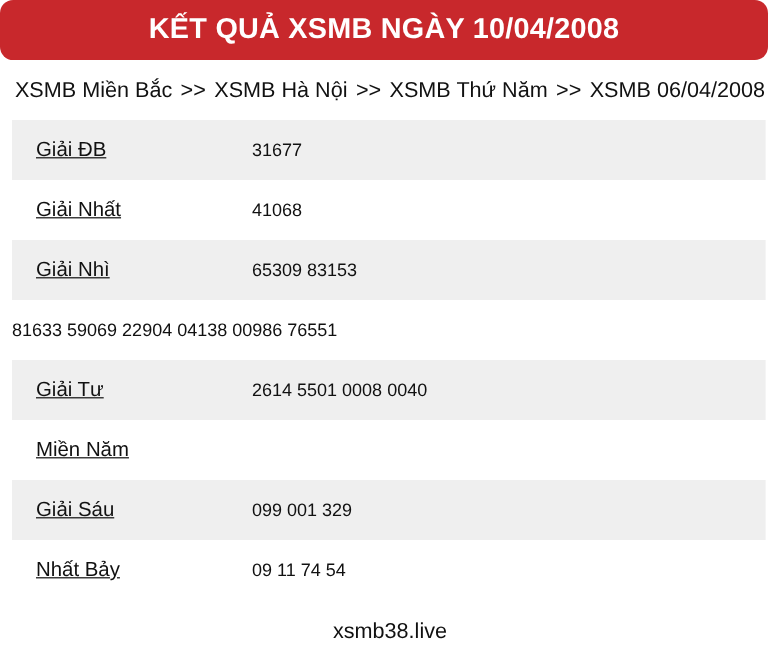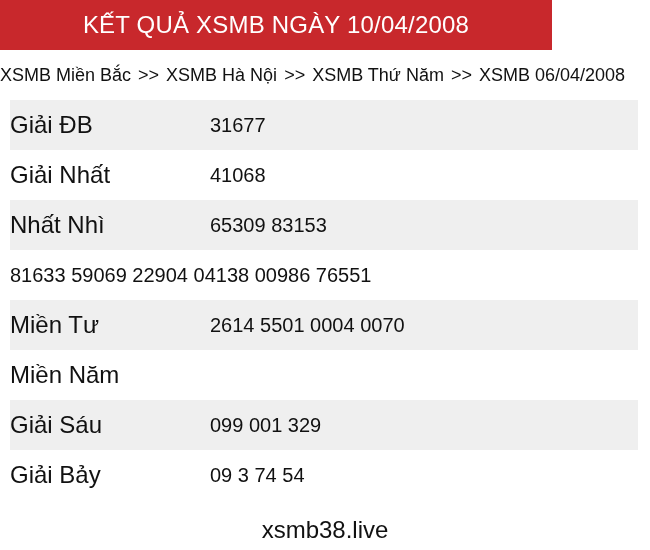--- a/index.html
+++ b/index.html
@@ -6,66 +6,69 @@
   html, body {
     width: 650px; height: 550px;
     background: #ffffff;
     font-family: "Liberation Sans", sans-serif;
     color: #111111;
     overflow: hidden;
   }
   .page { width: 650px; height: 550px; position: relative; }
 
   .header {
-    width: 552px; height: 50px;
+    width: 640px; height: 50px;
     background: #c8282c;
     color: #ffffff;
     text-align: center;
     line-height: 50px;
     font-size: 24px;
-    font-weight: normal;
+    font-weight: bold;
     letter-spacing: 0.2px;
+    border-radius: 11px;
   }
 
   .breadcrumb {
     height: 50px;
     display: flex;
     align-items: center;
-    justify-content: flex-start;
+    justify-content: center;
     font-size: 18px;
     color: #111111;
     white-space: nowrap;
   }
   .breadcrumb .sep { margin: 0 7px; }
   .breadcrumb .crumb { cursor: pointer; }
 
   .results {
     margin: 0 12px 0 10px;
   }
   .row {
     height: 50px;
     display: flex;
     align-items: center;
   }
   .row:nth-child(odd) { background: #efefef; }
   .row:nth-child(even) { background: #ffffff; }
   .row-label {
     width: 200px;
-    font-size: 24px;
+    padding-left: 20px;
+    font-size: 17px;
     flex: 0 0 auto;
+    text-decoration: underline;
   }
   .row-numbers {
-    font-size: 20px;
+    font-size: 15px;
     white-space: nowrap;
   }
 
   .footer {
     margin-top: 16px;
     text-align: center;
-    font-size: 24px;
+    font-size: 18px;
     color: #111111;
   }
   .footer .site { cursor: pointer; }
 </style>
 </head>
 <body>
 
 <div class="page">
 
   <div class="header">KẾT QUẢ XSMB NGÀY 10/04/2008</div>
@@ -83,40 +86,40 @@
   <div class="results">
     <div class="row">
       <span class="row-label">Giải ĐB</span>
       <span class="row-numbers">31677</span>
     </div>
     <div class="row">
       <span class="row-label">Giải Nhất</span>
       <span class="row-numbers">41068</span>
     </div>
     <div class="row">
-      <span class="row-label">Nhất Nhì</span>
+      <span class="row-label">Giải Nhì</span>
       <span class="row-numbers">65309 83153</span>
     </div>
     <div class="row">
       <span class="row-numbers">81633 59069 22904 04138 00986 76551</span>
     </div>
     <div class="row">
-      <span class="row-label">Miền Tư</span>
-      <span class="row-numbers">2614 5501 0004 0070</span>
+      <span class="row-label">Giải Tư</span>
+      <span class="row-numbers">2614 5501 0008 0040</span>
     </div>
     <div class="row">
       <span class="row-label">Miền Năm</span>
     </div>
     <div class="row">
       <span class="row-label">Giải Sáu</span>
       <span class="row-numbers">099 001 329</span>
     </div>
     <div class="row">
-      <span class="row-label">Giải Bảy</span>
-      <span class="row-numbers">09 3 74 54</span>
+      <span class="row-label">Nhất Bảy</span>
+      <span class="row-numbers">09 11 74 54</span>
     </div>
   </div>
 
   <div class="footer">
     <span class="site">xsmb38.live</span>
   </div>
 
 </div>
 
 </body></html>

